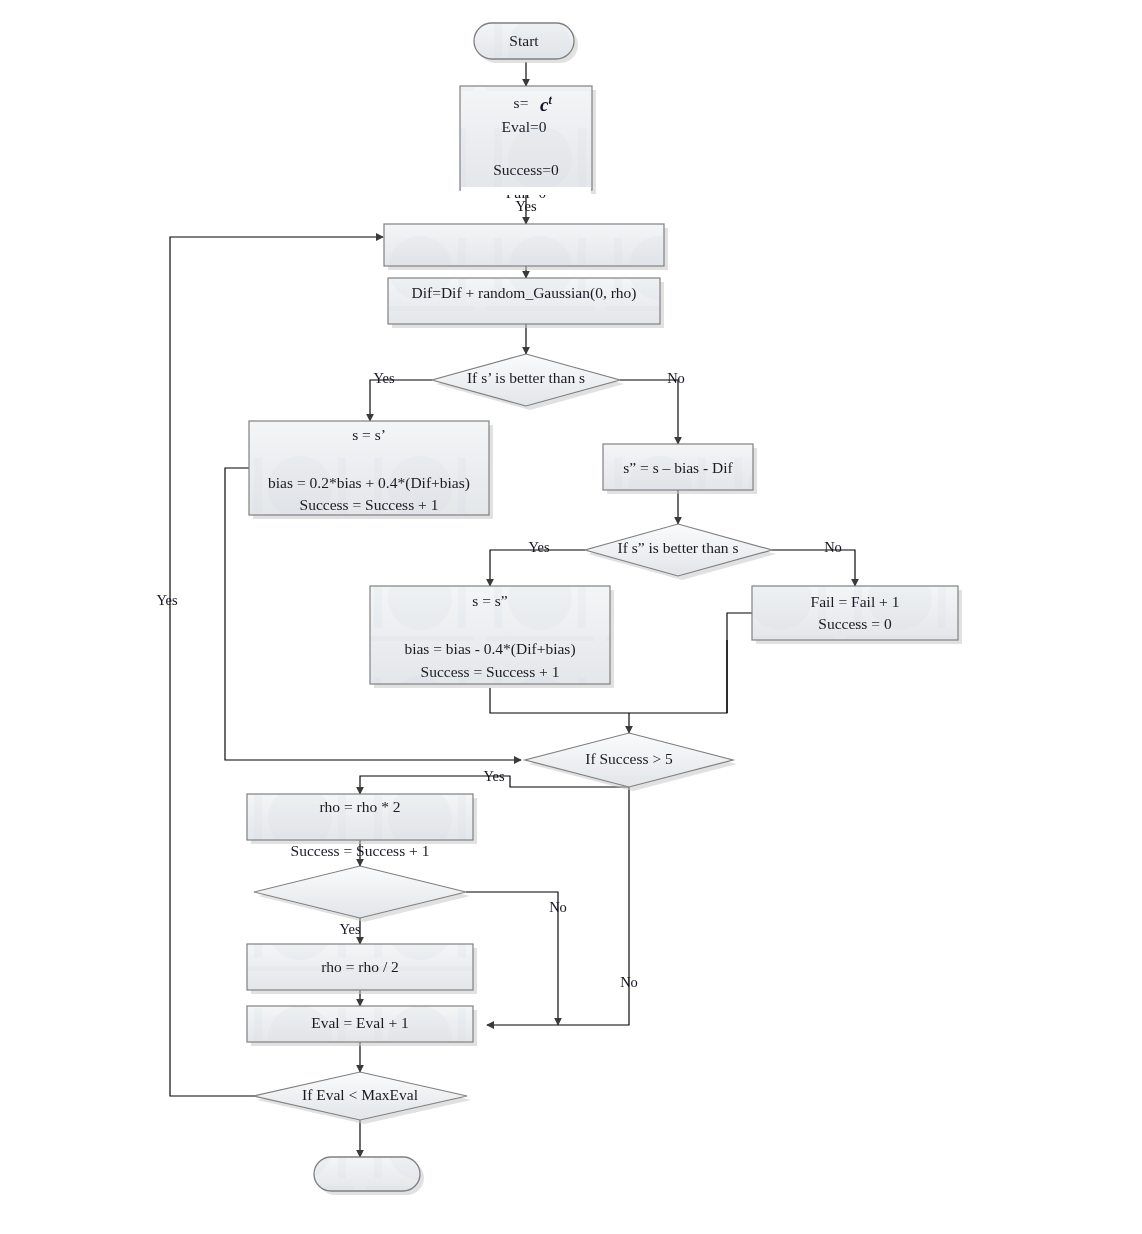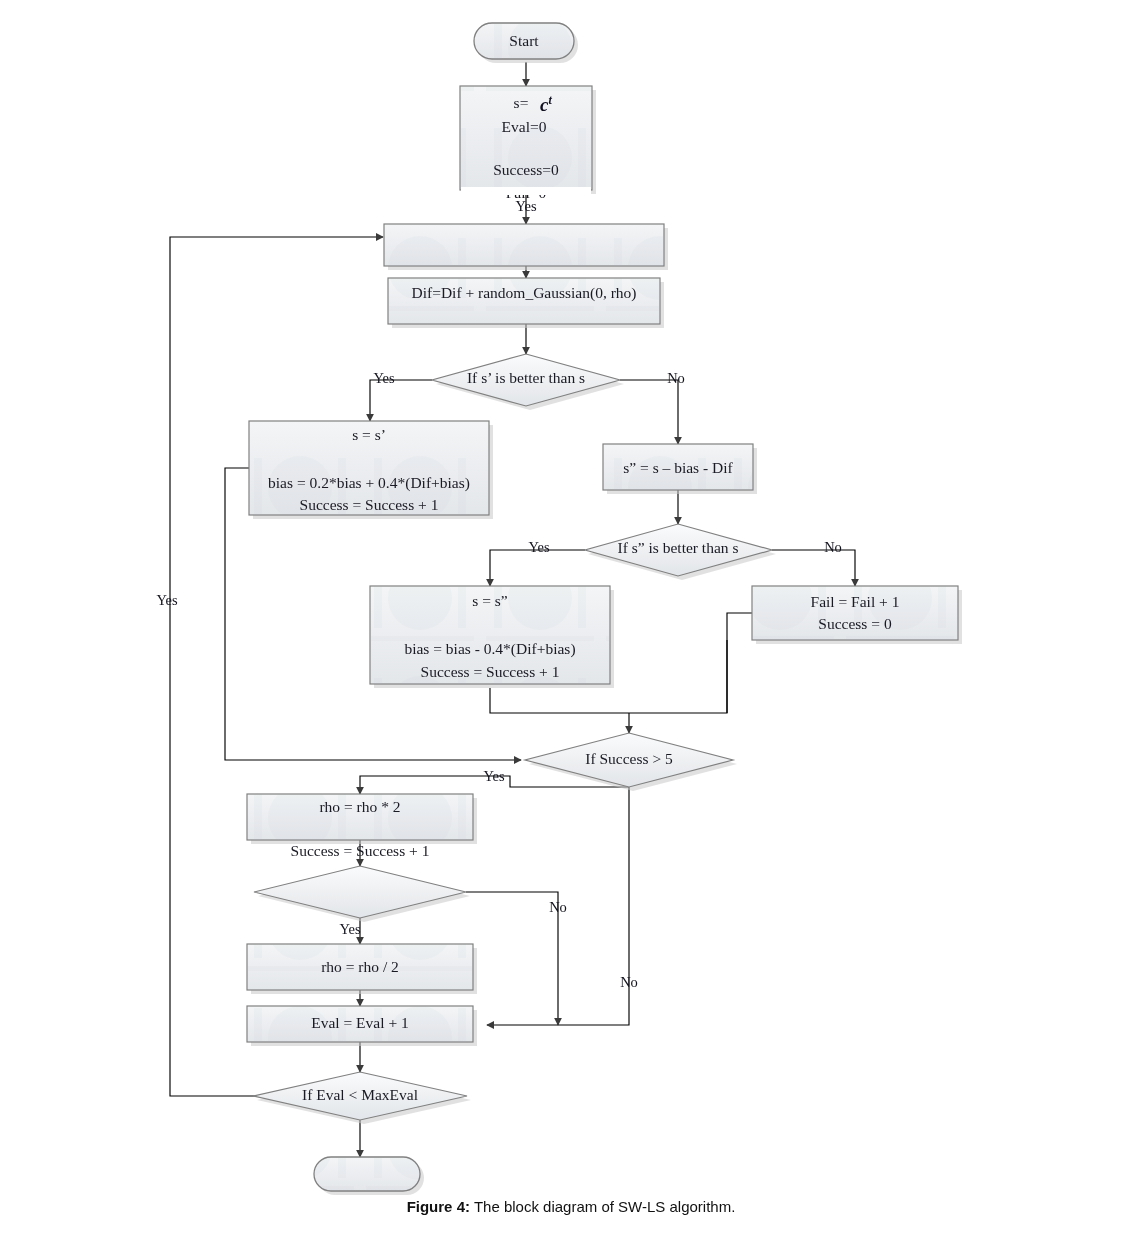--- a/index.html
+++ b/index.html
@@ -301,18 +301,14 @@
       <text class="edge-label" x="539" y="549">Yes</text>
       <text class="edge-label" x="833" y="549">No</text>
       <text class="edge-label" x="494" y="778">Yes</text>
       <text class="edge-label" x="629" y="984">No</text>
       <text class="edge-label" x="350" y="931">Yes</text>
       <text class="edge-label" x="558" y="909">No</text>
       <text class="edge-label" x="167" y="602">Yes</text>
     </g>
   </svg>
 
-  <div class="caption">
-    <b>Figure 4:</b>
-    <span>The block diagram of SW-LS algorithm.</span>
-  </div>
 
 </div>
 
 </body></html>

